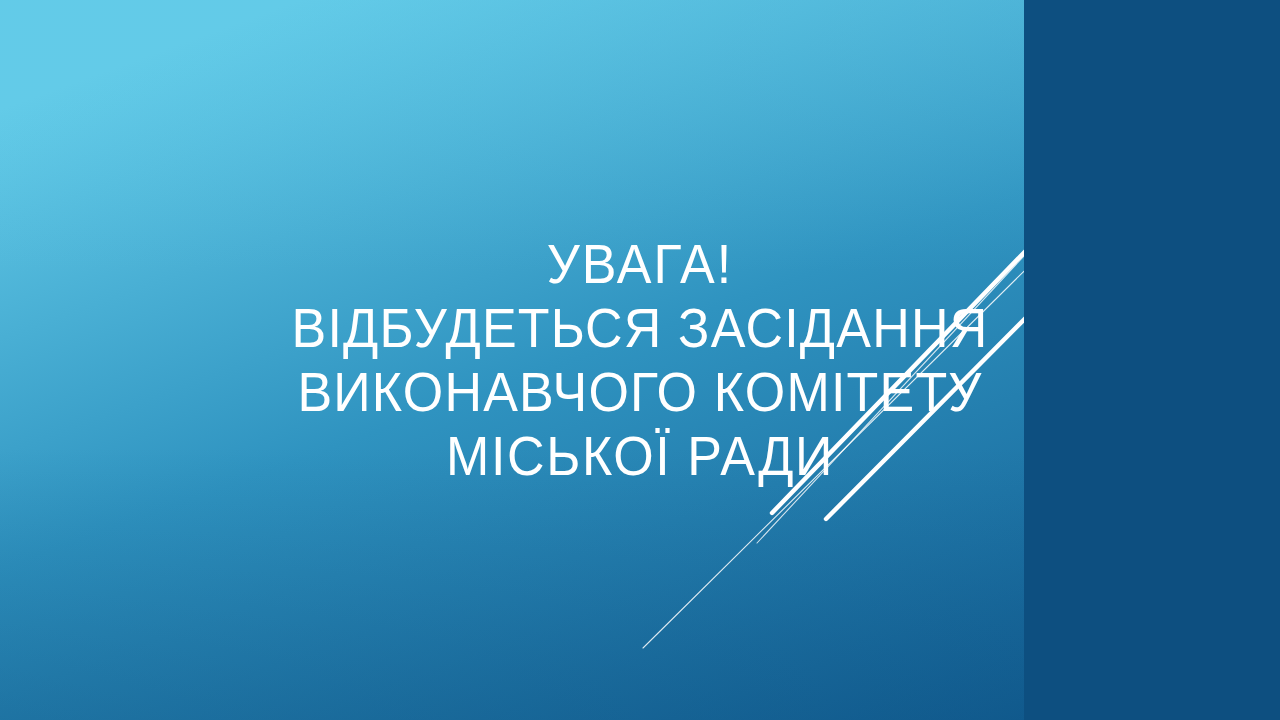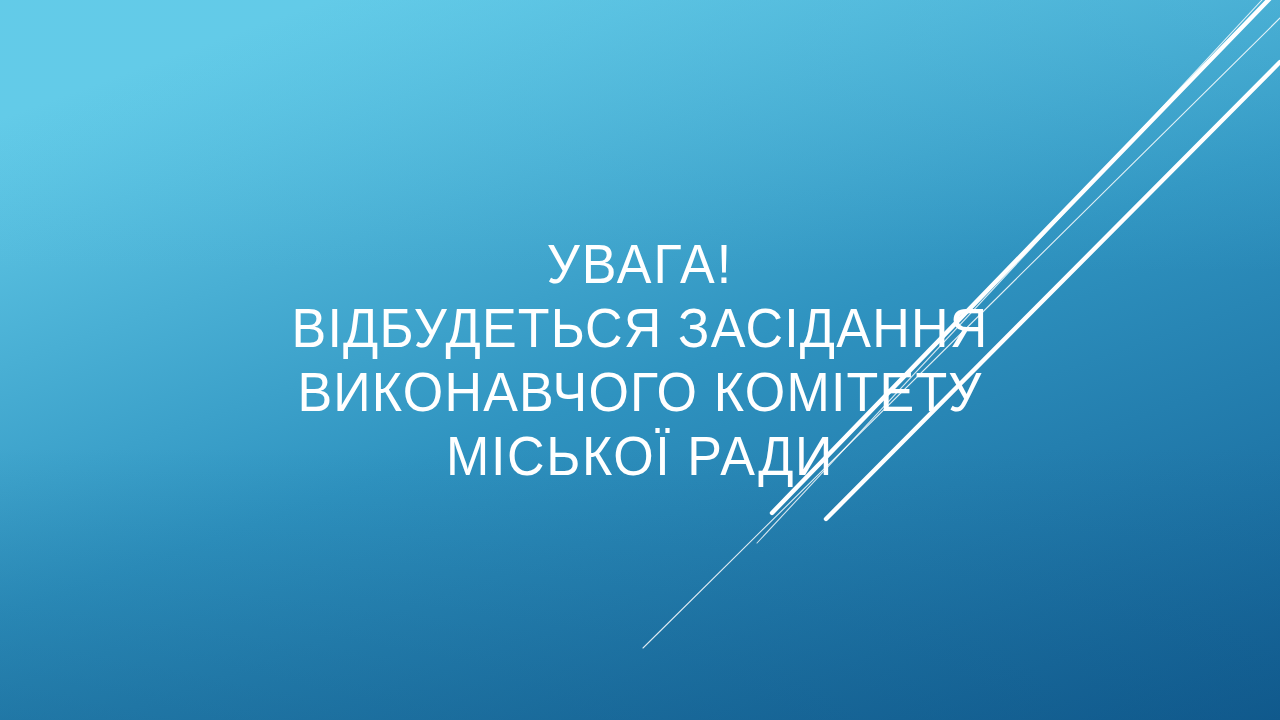--- a/index.html
+++ b/index.html
@@ -4,21 +4,21 @@
 <title>Slide</title>
 <style>
   html, body {
     margin: 0;
     padding: 0;
     background: #0d4f80;
   }
 
   #slide {
     position: relative;
-    width: 1280px;
+    width: 1024px;
     height: 720px;
     overflow: hidden;
     font-family: "Liberation Sans", "DejaVu Sans", sans-serif;
     
     background: linear-gradient(160deg,
         #63cbe8 0%,
         #5ec6e5 12%,
         #4fb9dd 26%,
         #3da7d0 40%,
         #2f93c0 54%,

